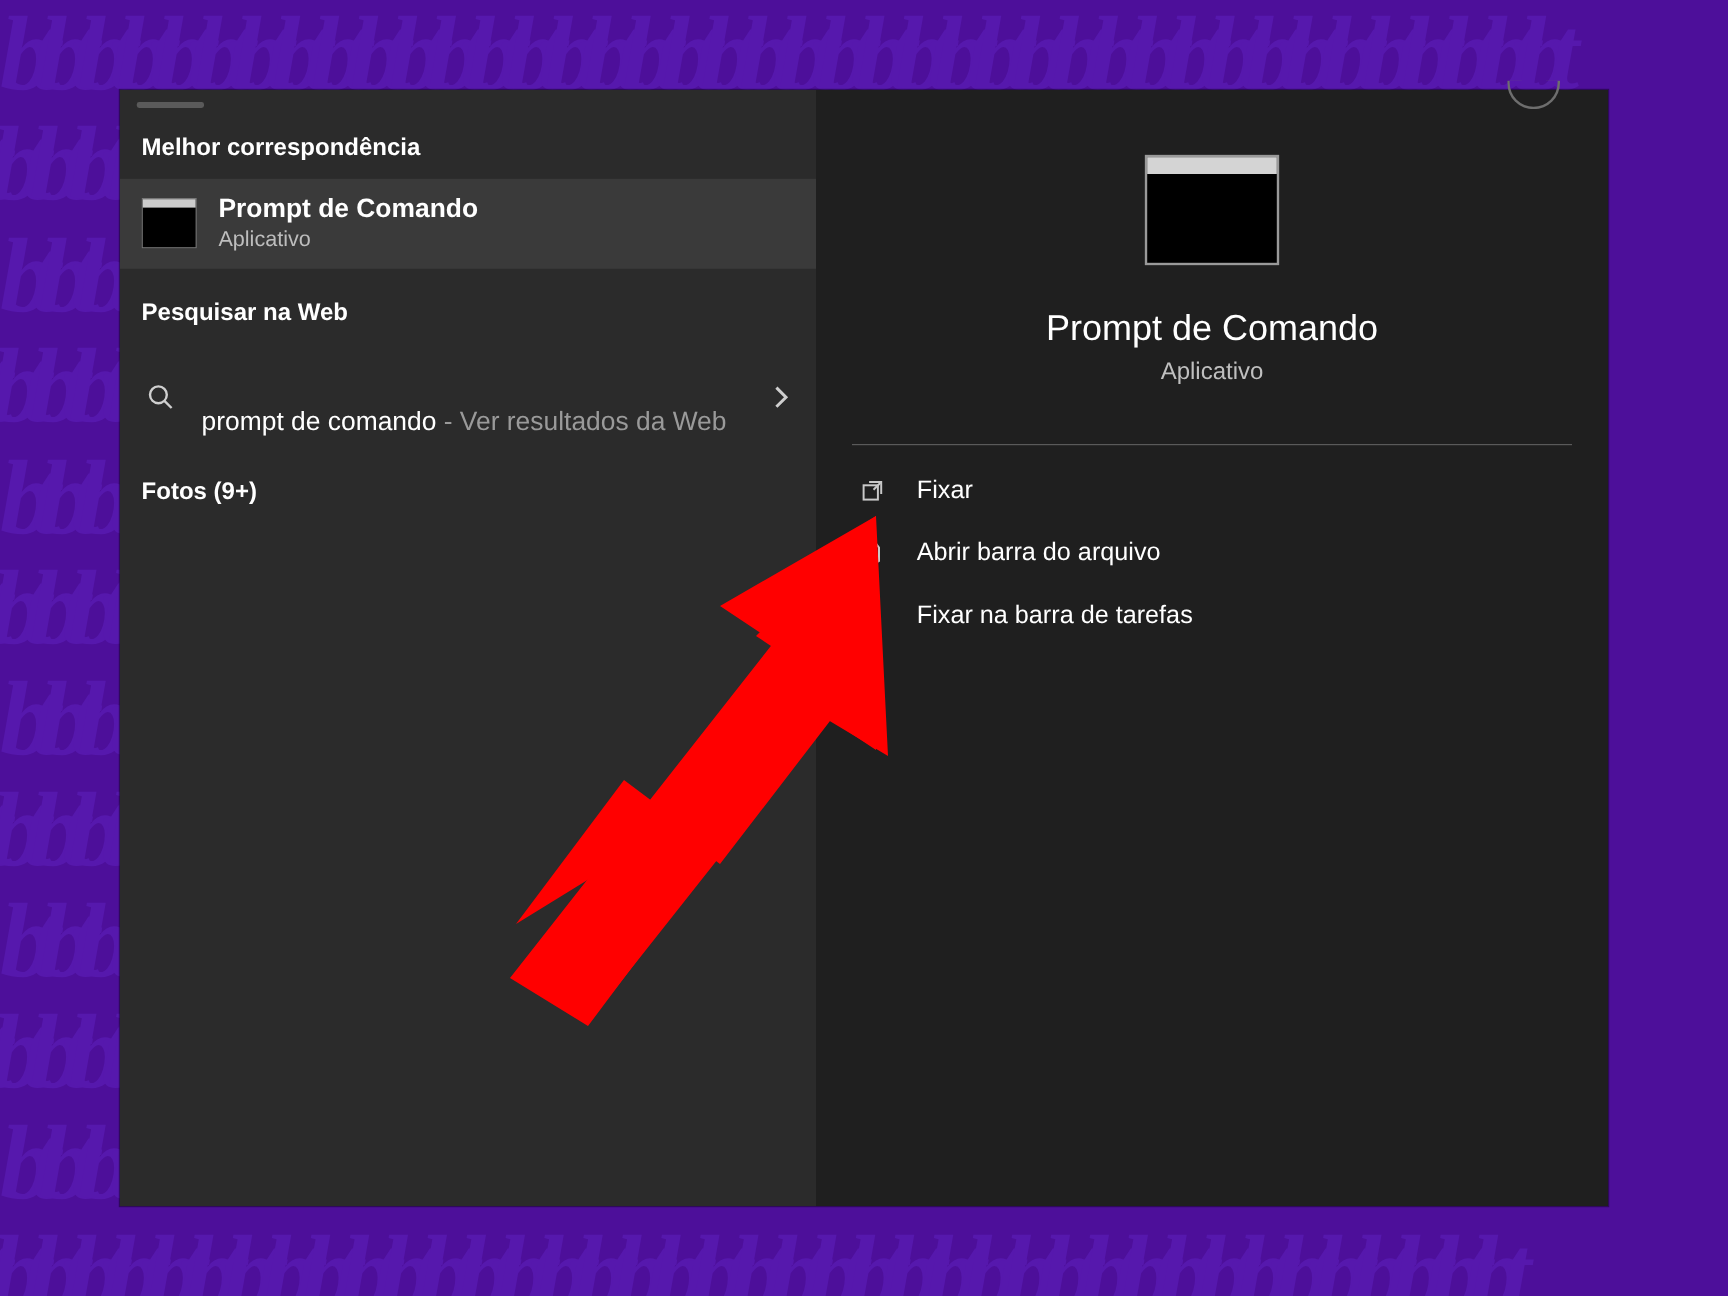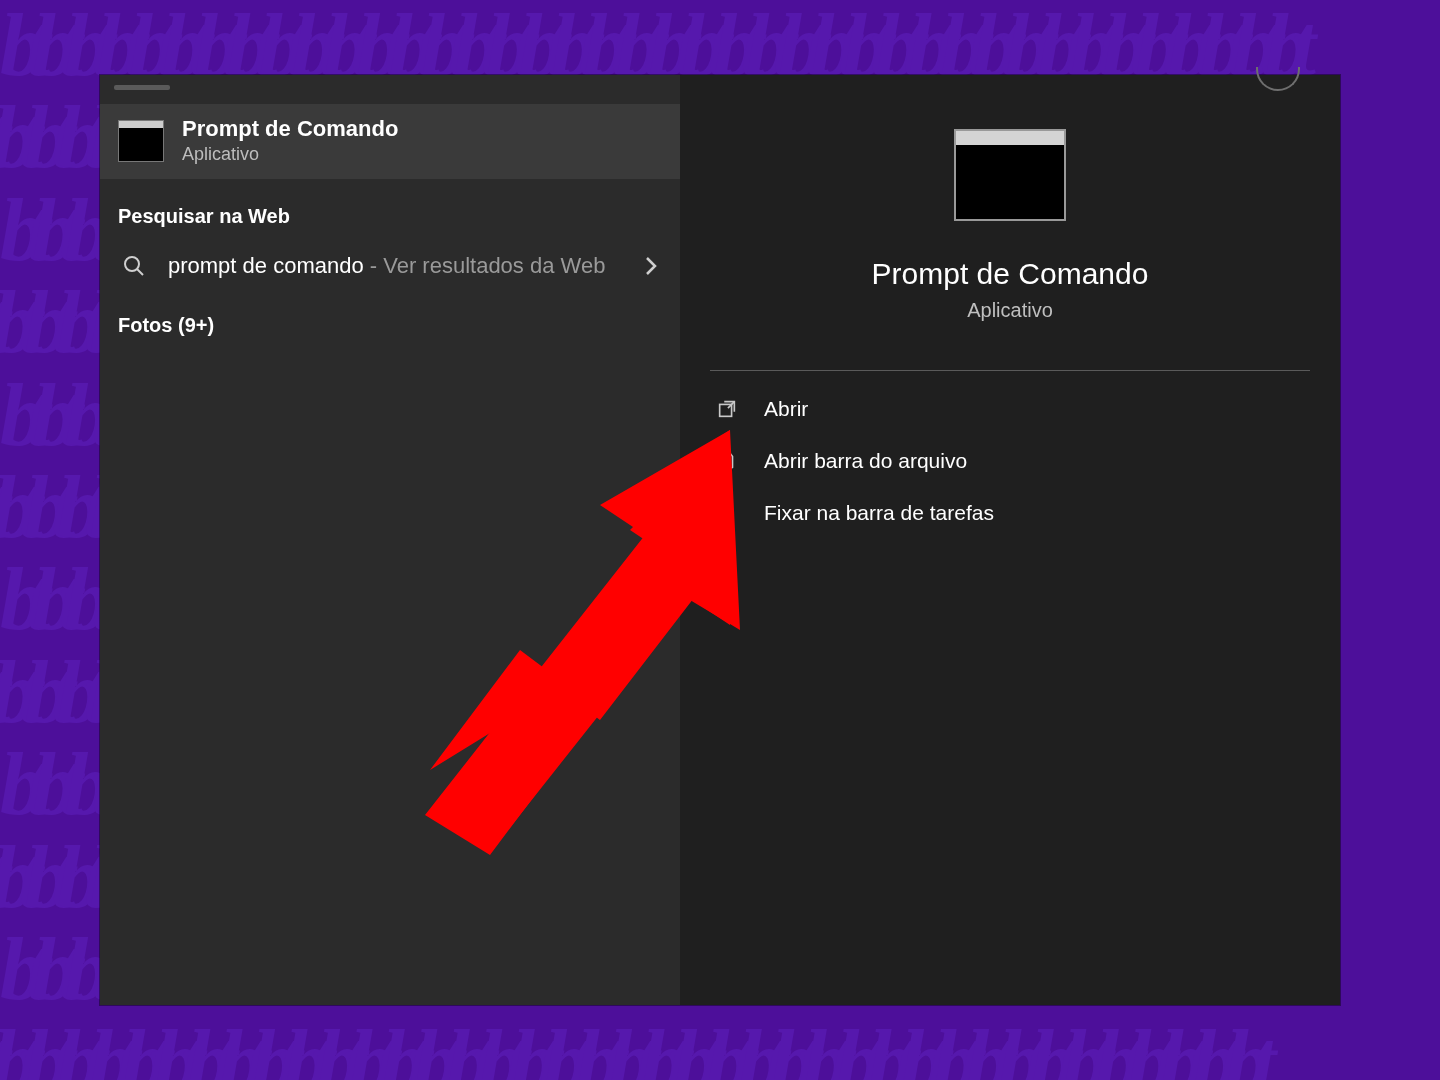--- a/index.html
+++ b/index.html
@@ -106,20 +106,21 @@
     cursor: pointer;
   }
   .web-row .mag {
     flex-shrink: 0;
   }
   .web-text {
     font-size: 22px;
     line-height: 1.45;
     flex: 1;
     color: #ffffff;
+    margin-top: 40px;
   }
   .web-text .muted { color: #9a9a9a; }
   .chev {
     color: #bdbdbd;
     flex-shrink: 0;
   }
 
   .cat-row {
     font-size: 20px;
     font-weight: 600;
@@ -207,20 +208,21 @@
     <div class="row">btbtbtbtbtbtbtbtbtbtbtbtbtbtbtbtbtbtbtbtbtbtbtbtbtbtbtbtbtbtbtbtbtbtbtbtbtbtbtbt</div>
     <div class="row offset">btbtbtbtbtbtbtbtbtbtbtbtbtbtbtbtbtbtbtbtbtbtbtbtbtbtbtbtbtbtbtbtbtbtbtbtbtbtbtbt</div>
     <div class="row">btbtbtbtbtbtbtbtbtbtbtbtbtbtbtbtbtbtbtbtbtbtbtbtbtbtbtbtbtbtbtbtbtbtbtbtbtbtbtbt</div>
     <div class="row offset">btbtbtbtbtbtbtbtbtbtbtbtbtbtbtbtbtbtbtbtbtbtbtbtbtbtbtbtbtbtbtbtbtbtbtbtbtbtbtbt</div>
   </div>
 
 <div class="panel">
   <div class="left-col">
     <div class="handle"></div>
 
+    <div class="section-label">Melhor correspondência</div>
 
     <div class="best-match">
       <div class="cmd-thumb"></div>
       <div class="bm-text">
         <div class="bm-title">Prompt de Comando</div>
         <div class="bm-sub">Aplicativo</div>
       </div>
     </div>
 
     <div class="sub-label">Pesquisar na Web</div>
@@ -252,21 +254,21 @@
 
     <div class="hr"></div>
 
     <div class="actions">
       <div class="action">
         <svg class="ic" viewBox="0 0 24 24" fill="none" stroke="currentColor" stroke-width="1.8">
           <rect x="4" y="7" width="13" height="13"></rect>
           <polyline points="9,4 20,4 20,15"></polyline>
           <line x1="20" y1="4" x2="13" y2="11"></line>
         </svg>
-        <span>Abrir</span>
+        <span>Fixar</span>
       </div>
 
 
       <div class="action">
         <svg class="ic" viewBox="0 0 24 24" fill="none" stroke="currentColor" stroke-width="1.8">
           <path d="M6 3 h9 l3 4 v12 l-3 2 h-9 l-3 -2 v-12 z"></path>
         </svg>
         <span>Abrir barra do arquivo</span>
       </div>
 

